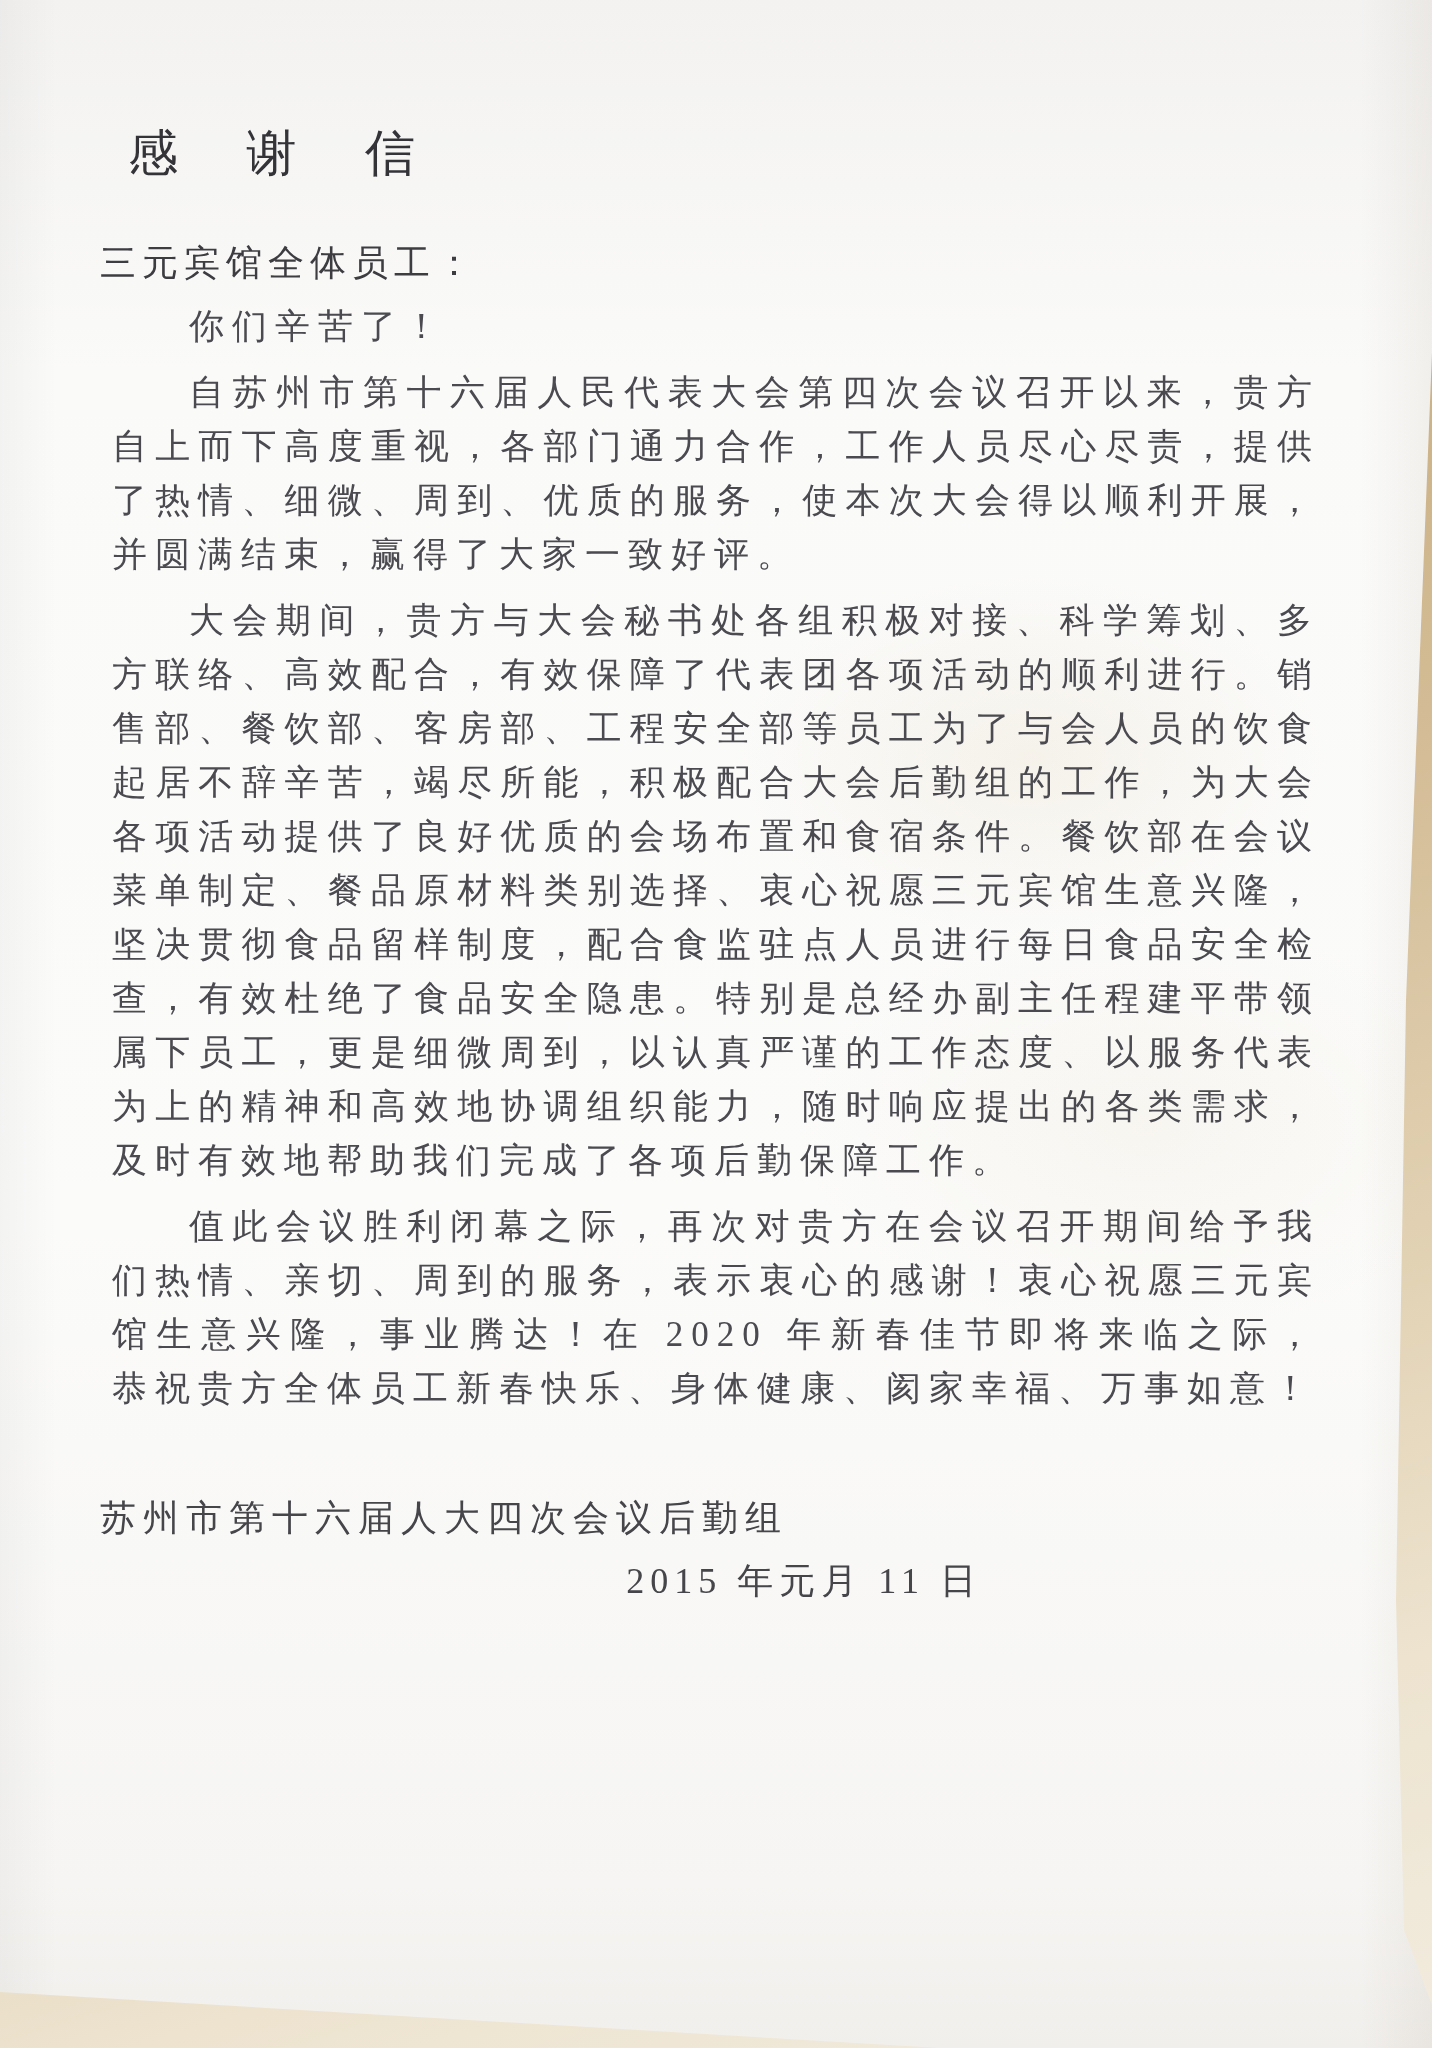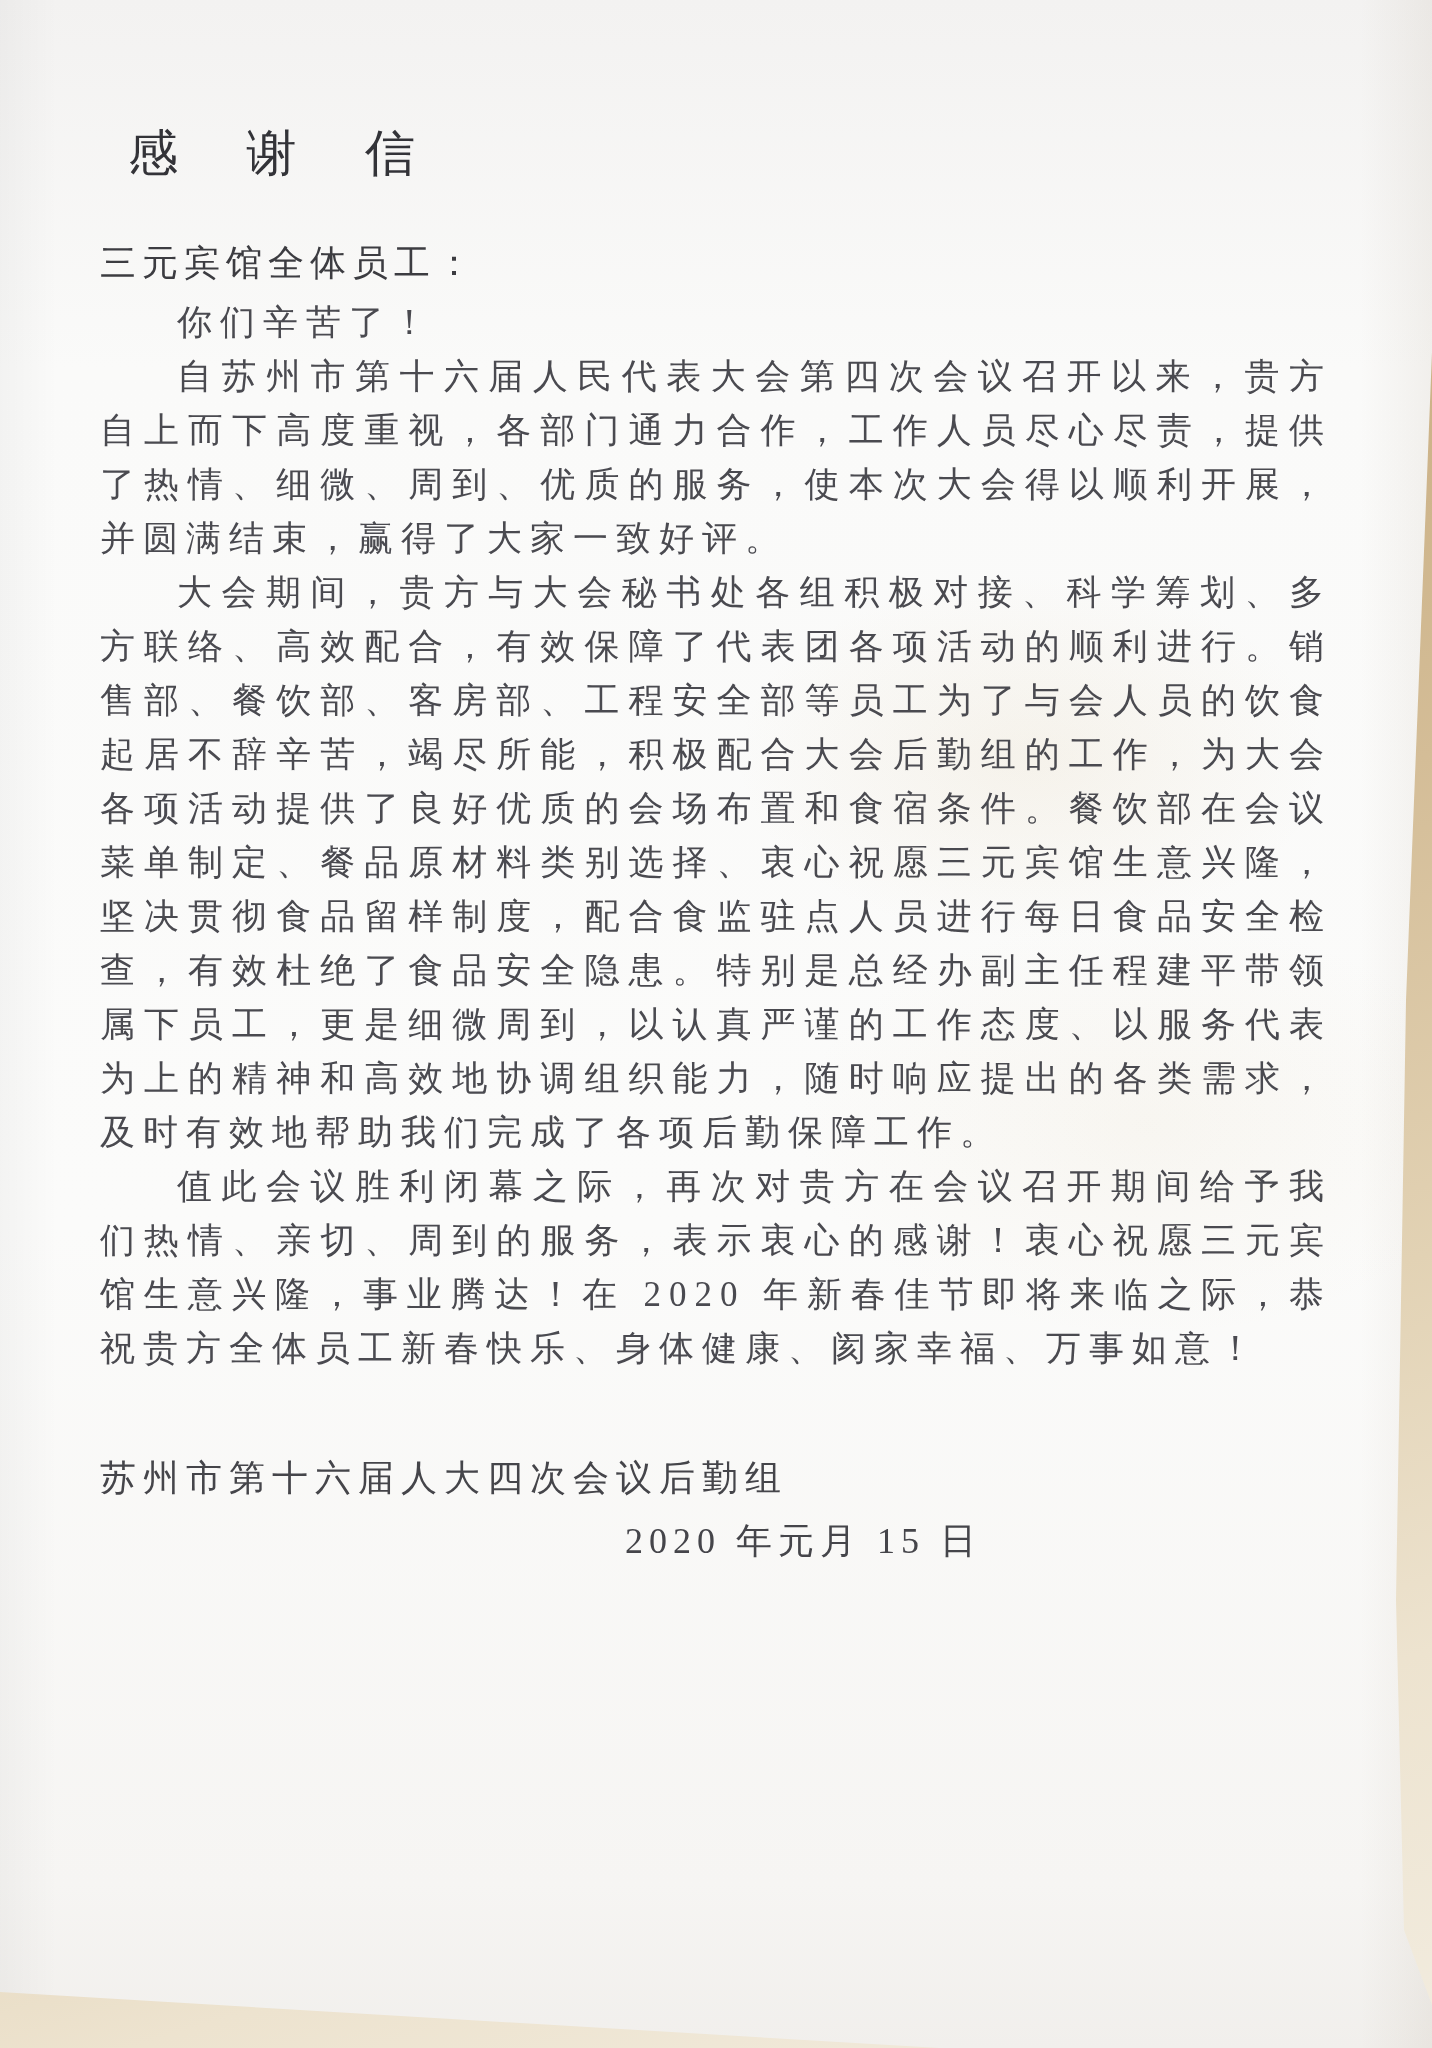--- a/index.html
+++ b/index.html
@@ -46,21 +46,21 @@
     font-weight: 500;
   }
   .salutation {
     font-size: 36px;
     letter-spacing: 6px;
     color: #3c3c41;
     margin: 8px 0 8px 0;
     font-weight: 500;
   }
   .body-text p {
-    margin: 0;
+    margin: 12px;
     font-size: 35px;
     line-height: 54px;
     letter-spacing: 8px;
     text-indent: 2.2em;
     text-align: justify;
     color: #4a4a50;
   }
   .signature {
     margin-top: 78px;
     font-size: 36px;
@@ -91,17 +91,17 @@
 
       <div class="body-text">
         <p>你们辛苦了！</p>
         <p>自苏州市第十六届人民代表大会第四次会议召开以来，贵方自上而下高度重视，各部门通力合作，工作人员尽心尽责，提供了热情、细微、周到、优质的服务，使本次大会得以顺利开展，并圆满结束，赢得了大家一致好评。</p>
         <p>大会期间，贵方与大会秘书处各组积极对接、科学筹划、多方联络、高效配合，有效保障了代表团各项活动的顺利进行。销售部、餐饮部、客房部、工程安全部等员工为了与会人员的饮食起居不辞辛苦，竭尽所能，积极配合大会后勤组的工作，为大会各项活动提供了良好优质的会场布置和食宿条件。餐饮部在会议菜单制定、餐品原材料类别选择、衷心祝愿三元宾馆生意兴隆，坚决贯彻食品留样制度，配合食监驻点人员进行每日食品安全检查，有效杜绝了食品安全隐患。特别是总经办副主任程建平带领属下员工，更是细微周到，以认真严谨的工作态度、以服务代表为上的精神和高效地协调组织能力，随时响应提出的各类需求，及时有效地帮助我们完成了各项后勤保障工作。</p>
         <p>值此会议胜利闭幕之际，再次对贵方在会议召开期间给予我们热情、亲切、周到的服务，表示衷心的感谢！衷心祝愿三元宾馆生意兴隆，事业腾达！在 2020 年新春佳节即将来临之际，恭祝贵方全体员工新春快乐、身体健康、阂家幸福、万事如意！</p>
       </div>
 
       <div class="signature">苏州市第十六届人大四次会议后勤组</div>
 
-      <div class="date">2020 年元月 15 日</div>
+      <div class="date">2015 年元月 11 日</div>
 
     </div>
   </div>
 </div>
 
 </body></html>

